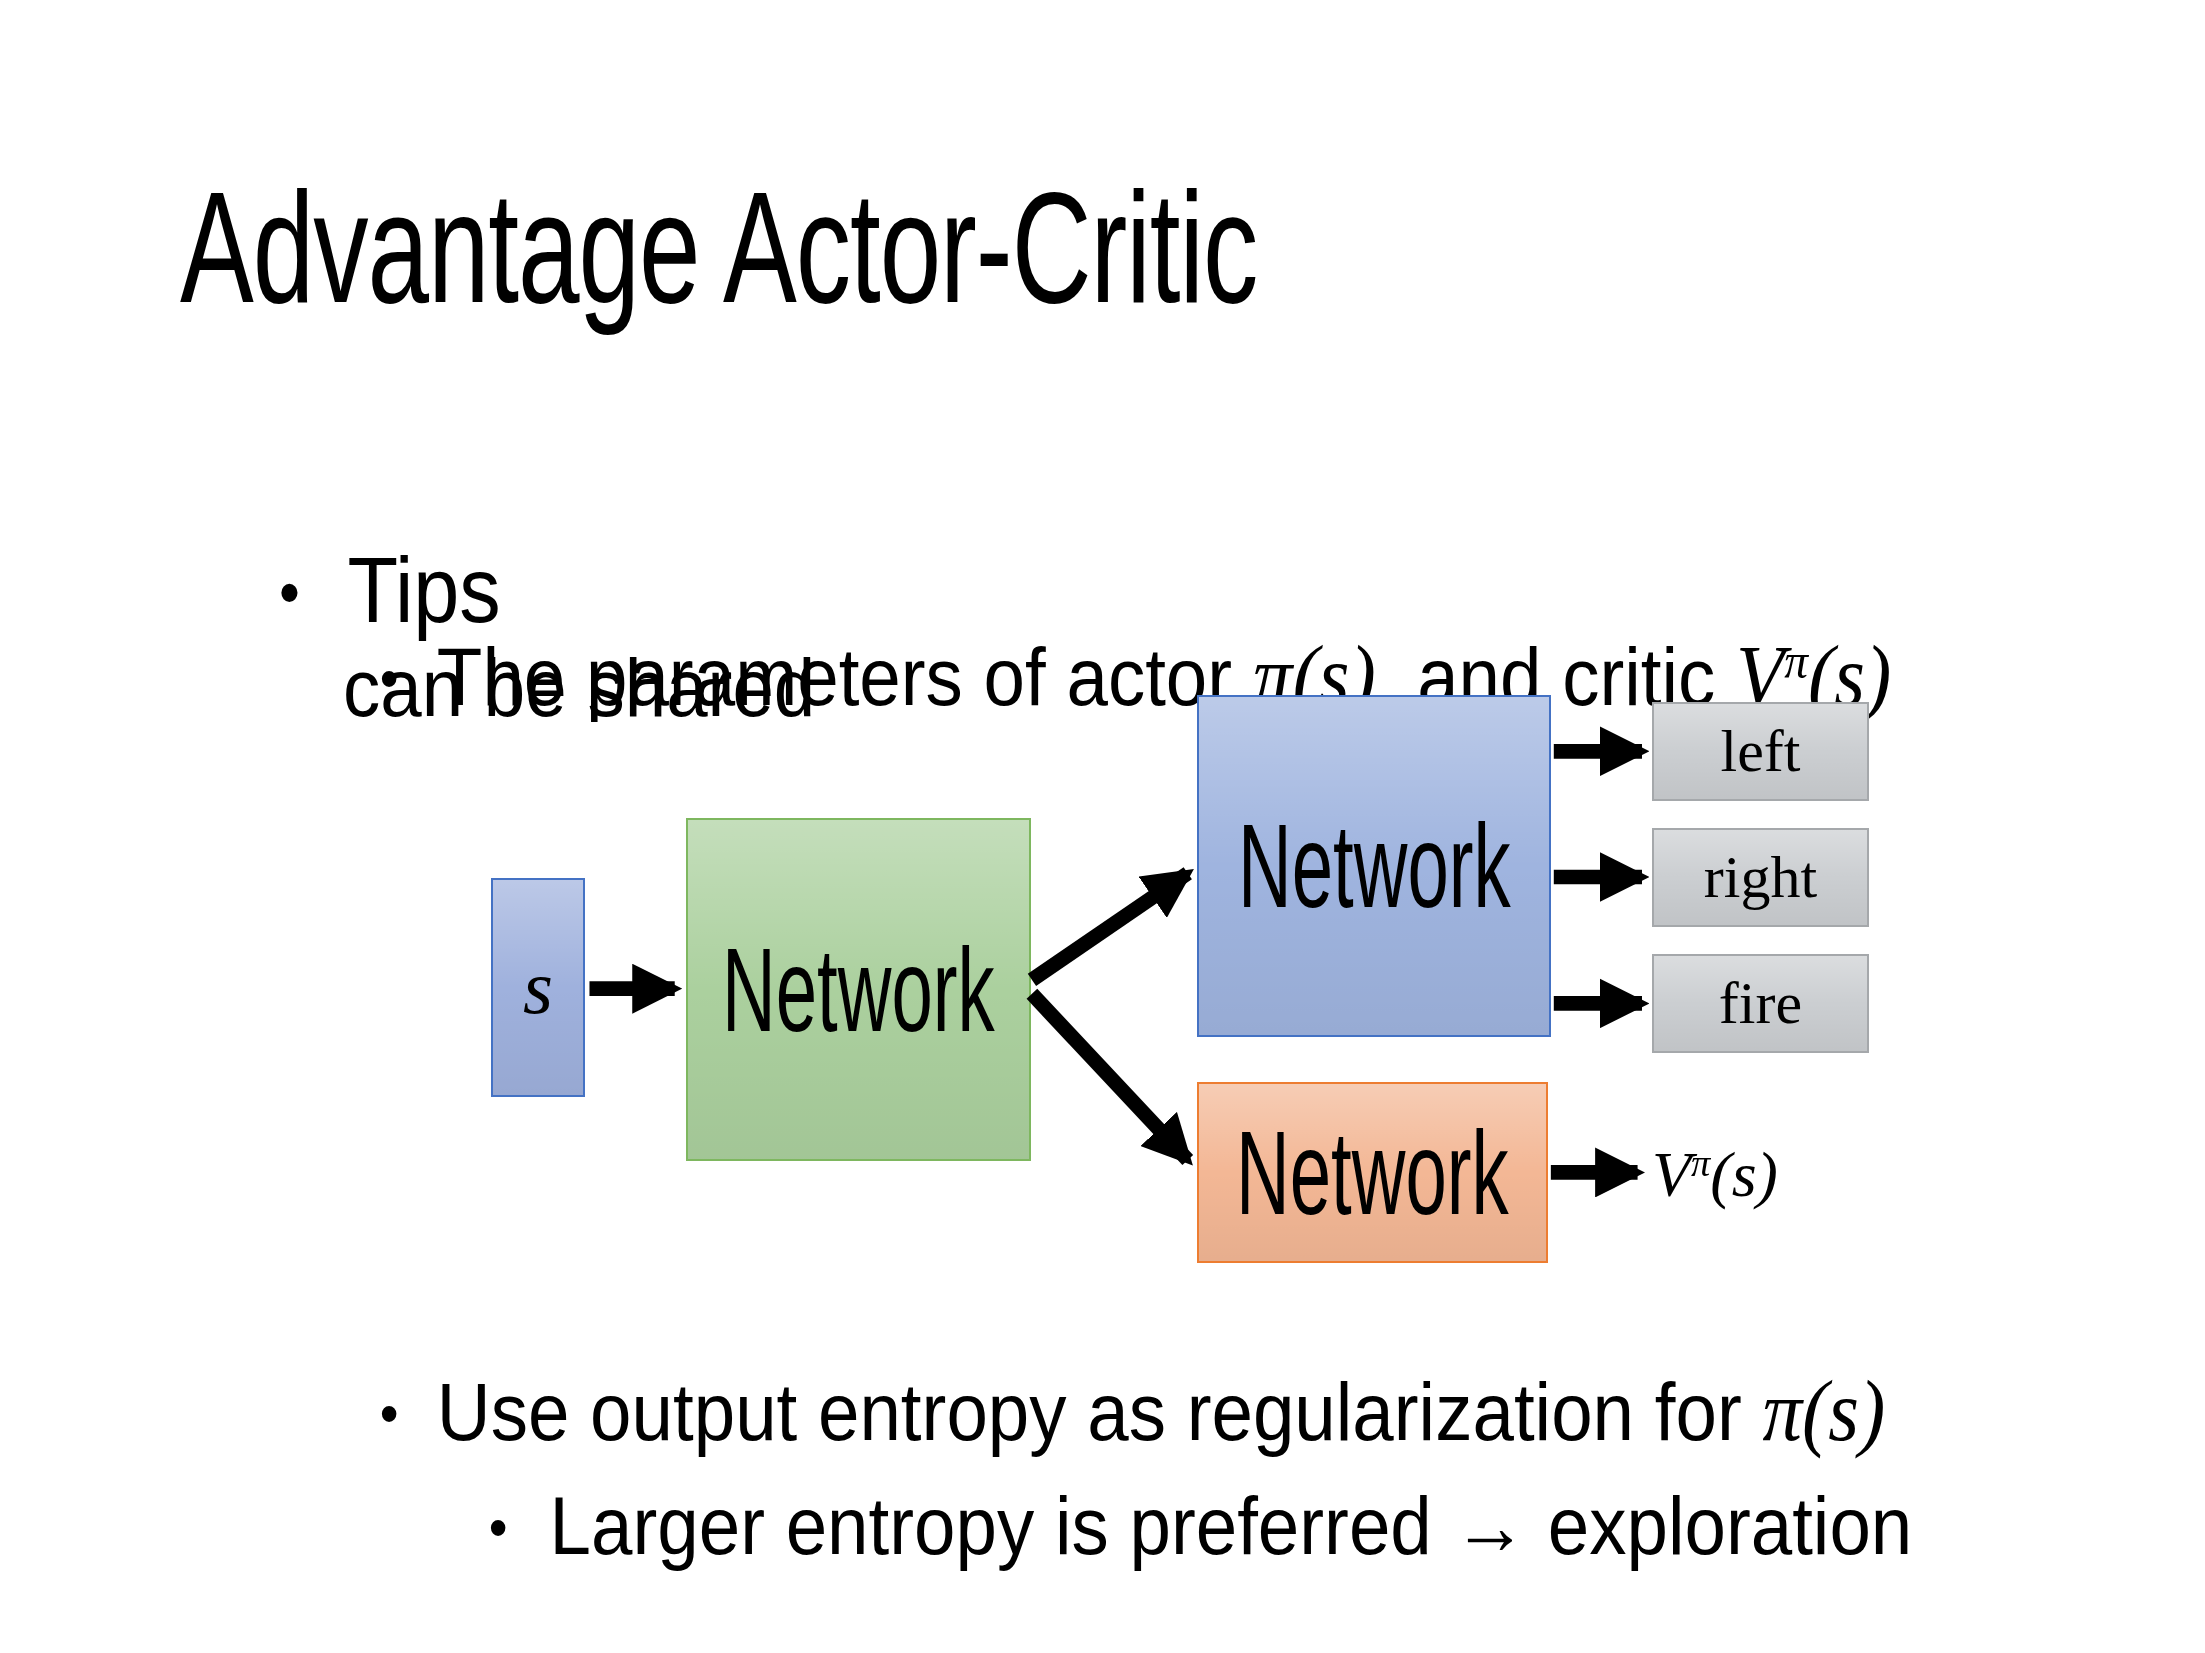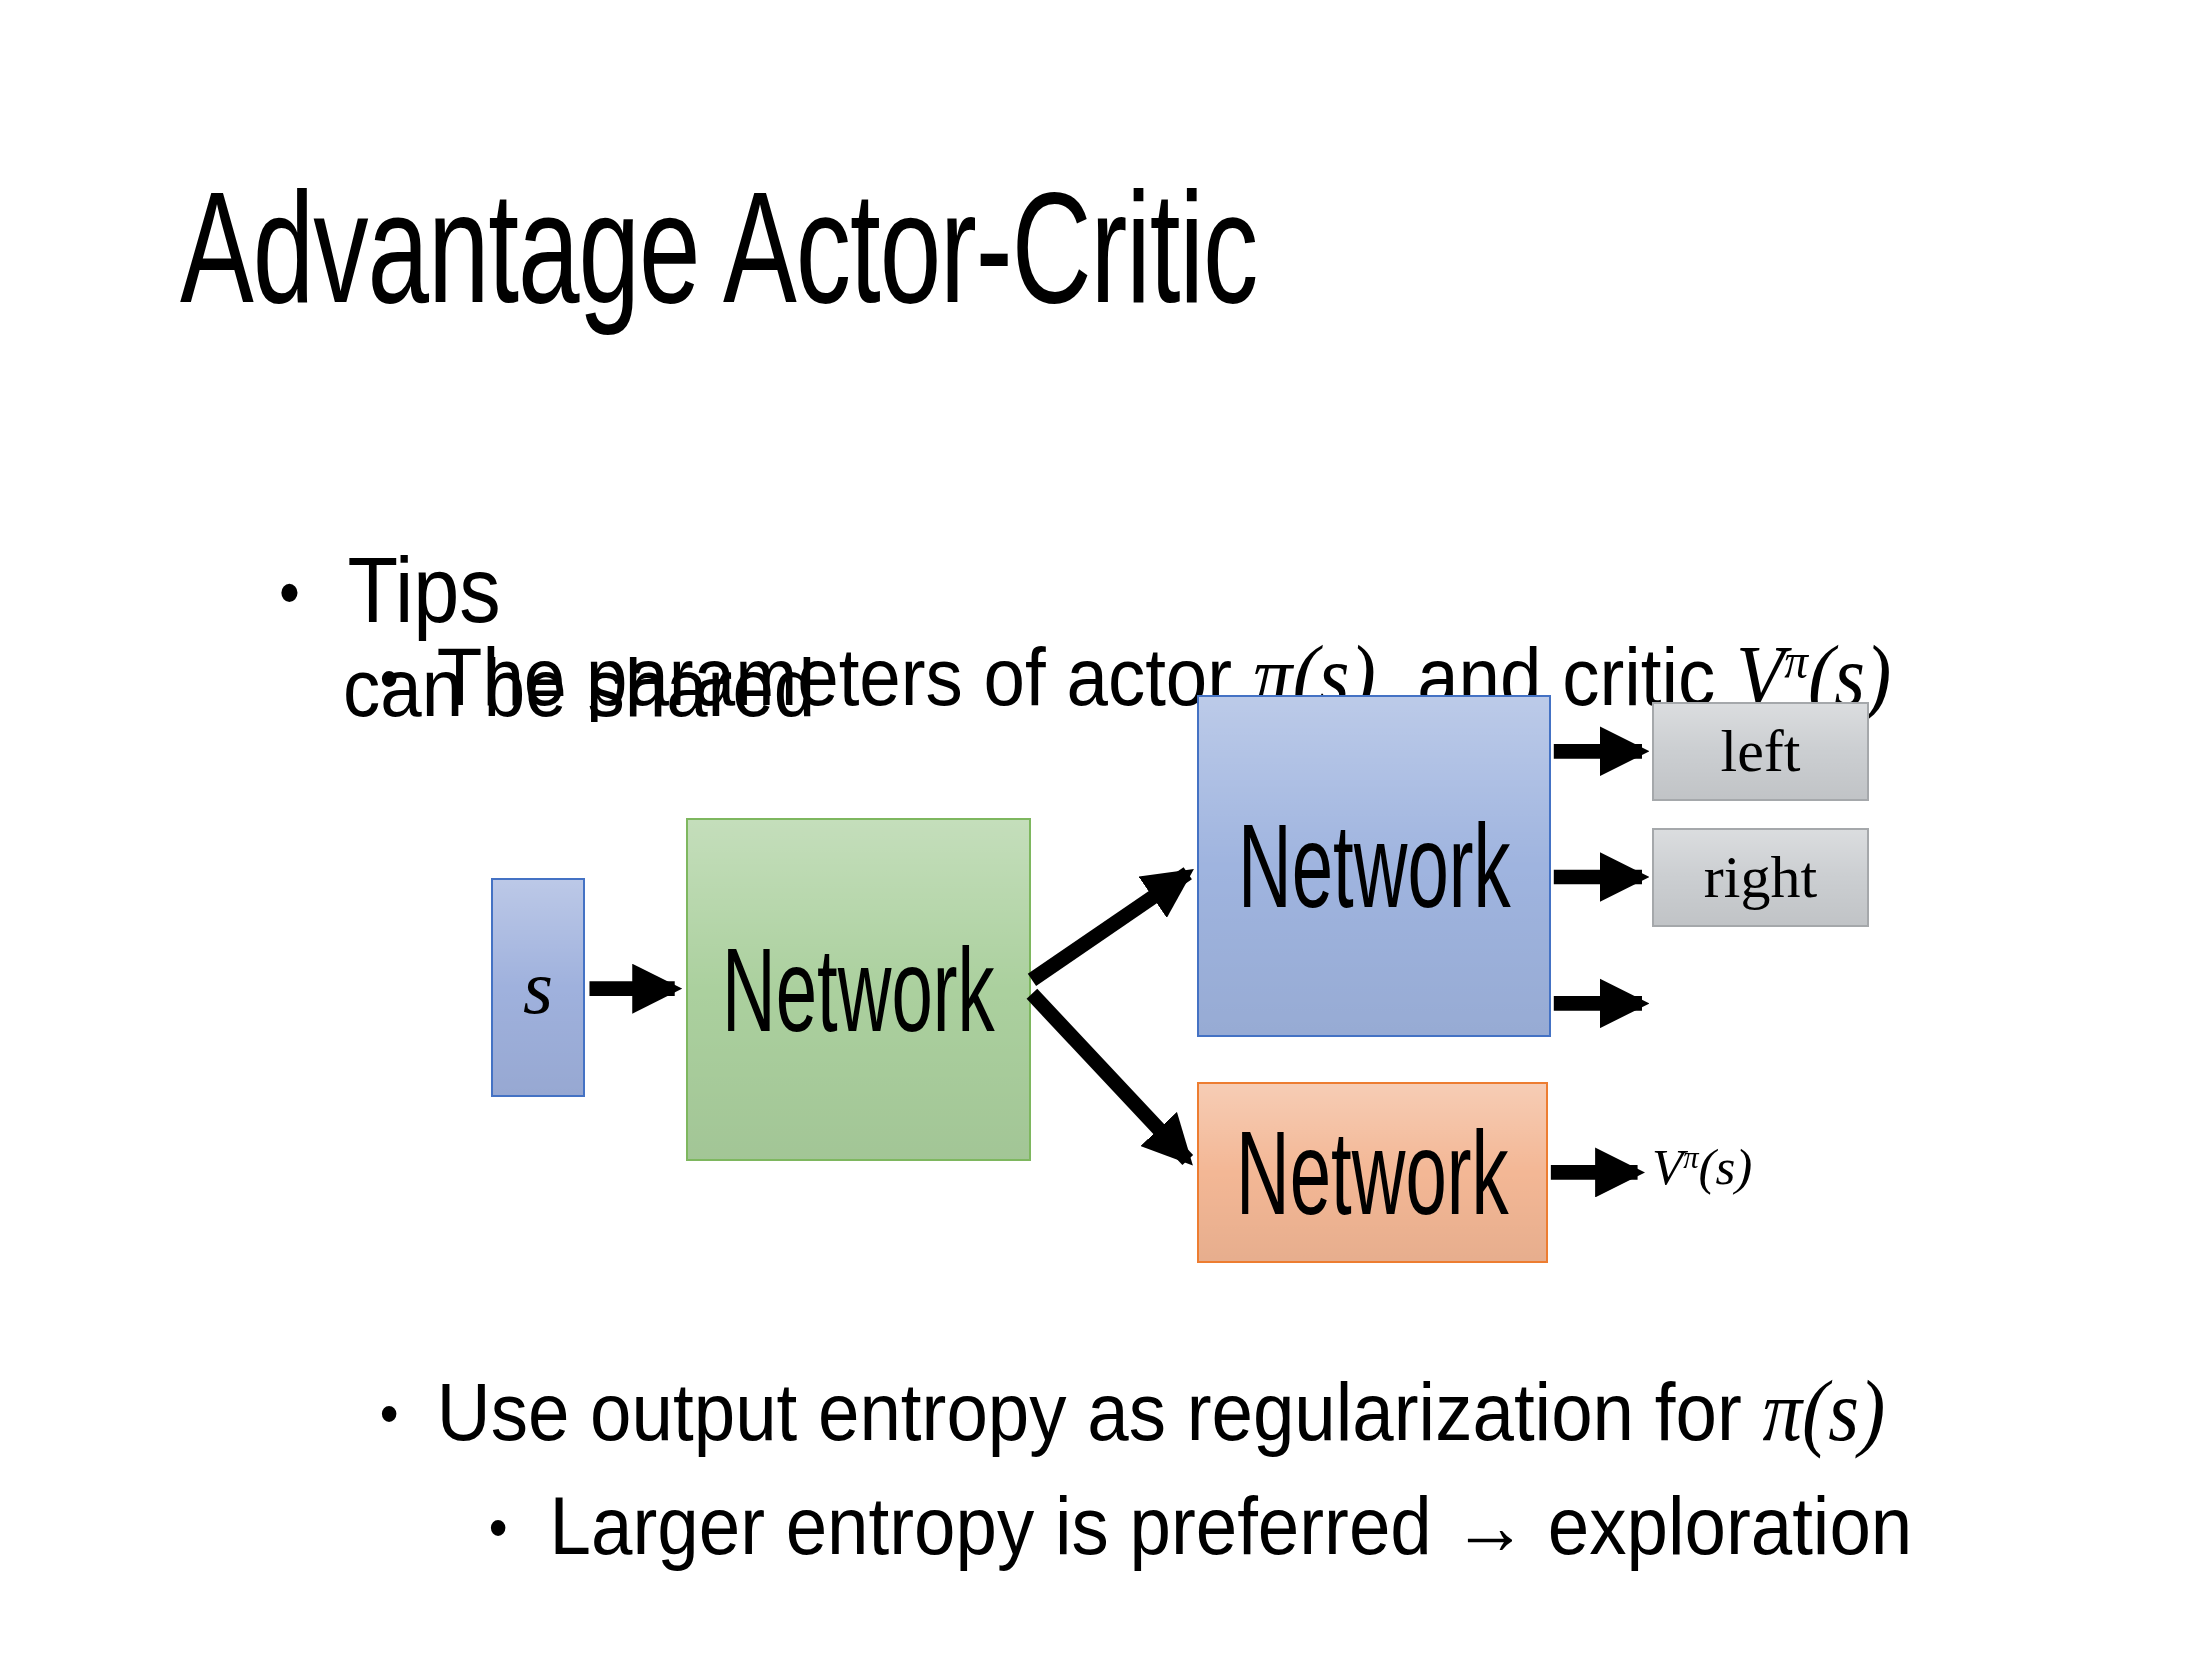--- a/index.html
+++ b/index.html
@@ -22,21 +22,21 @@
   .math{font-family:"Liberation Serif",serif;font-style:italic;font-size:1.06em;}
   .math sup{font-size:0.60em;vertical-align:0.52em;font-style:italic;}
 
   .box{position:absolute;border:2.9px solid;display:flex;align-items:center;justify-content:center;
        background-image:linear-gradient(180deg,rgba(255,255,255,0.30),rgba(255,255,255,0) 50%,rgba(0,0,0,0.05));
        box-sizing:border-box;}
   .netlabel{font-size:118px;transform:scaleX(0.63);white-space:nowrap;color:#000;}
   .statelabel{font-family:"Liberation Serif",serif;font-style:italic;font-size:77px;color:#000;}
   .actionlabel{font-family:"Liberation Serif",serif;font-size:60px;color:#000;}
 
-  .critic-out{position:absolute;font-size:51px;white-space:pre;}
+  .critic-out{position:absolute;font-size:64px;white-space:pre;}
 
   svg.arrows{position:absolute;left:0;top:0;pointer-events:none;}
   svg.arrows line{stroke:#000;stroke-width:20;}
   svg.arrows .ah{fill:#000;}
 </style>
 </head>
 <body>
 
 <div class="slide">
 
@@ -69,20 +69,23 @@
   </div>
 
   <div class="box" style="left: 1652px; top: 828px; width: 217px; height: 99px; background-color: rgb(203, 206, 209); border-color: rgb(165, 168, 171);">
     <span class="actionlabel">right</span>
   </div>
 
   <div class="box" style="left: 1652px; top: 702px; width: 217px; height: 99px; background-color: rgb(203, 206, 209); border-color: rgb(165, 168, 171);">
     <span class="actionlabel">left</span>
   </div>
 
+  <div class="box" style="left: 1652px; top: 954px; width: 217px; height: 99px; background-color: rgb(203, 206, 209); border-color: rgb(165, 168, 171);">
+    <span class="actionlabel">fire</span>
+  </div>
 
   <div class="critic-out math" style="left:1652px;top:1138px;"><span>V</span><sup>π</sup><span>(s)</span></div>
 
   <svg class="arrows" width="2205" height="1654" viewBox="0 0 3000 2250">
     <defs>
       <marker id="ah" viewBox="0 0 10 10" refX="8.5" refY="5" markerWidth="3.4" markerHeight="3.4" orient="auto-start-reverse">
         <path class="ah" d="M0 0 L10 5 L0 10 z"></path>
       </marker>
     </defs>
     <line x1="802" y1="1345" x2="918" y2="1345" marker-end="url(#ah)"></line>

